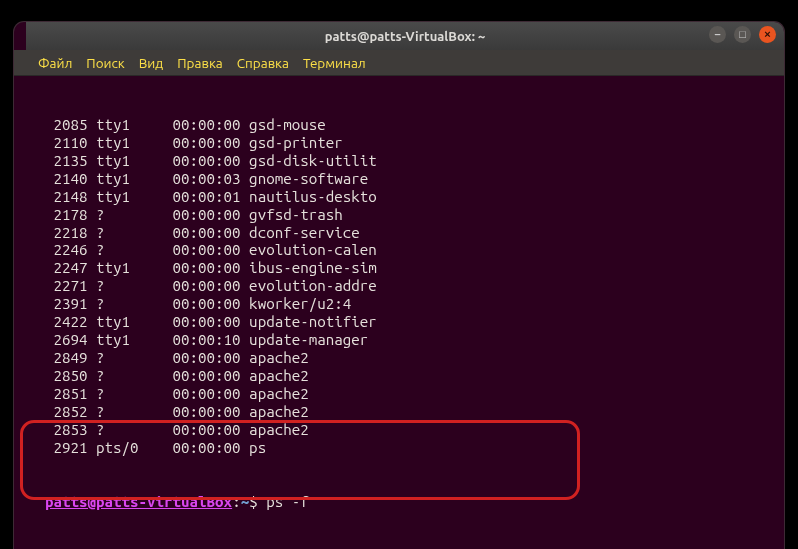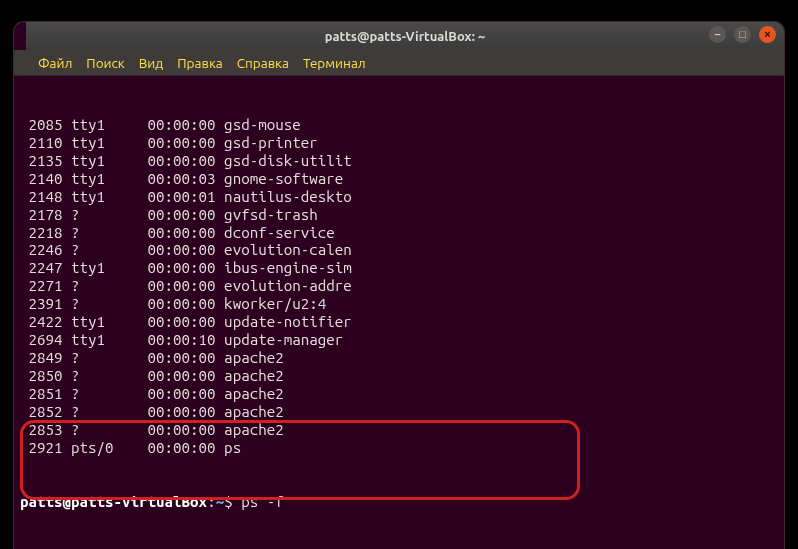--- a/index.html
+++ b/index.html
@@ -65,22 +65,22 @@
   .menubar span { cursor: pointer; }
   .terminal {
     background: #2c001e;
     color: #e6e1dc;
     padding: 4px 6px 6px 6px;
     line-height: 1.18;
     white-space: pre;
     font-family: "Ubuntu Mono", "DejaVu Sans Mono", Consolas, monospace;
     font-size: 15.2px;
   }
-  .row { white-space: pre; }
-  .prompt-user { color: #ffffff; font-weight: bold; }
+  .row { white-space: pre; margin-left: 25px; }
+  .prompt-user { color: #d946ef; font-weight: bold; text-decoration: underline; }
   .prompt-path { color: #729fcf; font-weight: bold; }
   .prompt-dollar { color: #e6e1dc; }
   .highlight-box {
     position: absolute;
     border: 3px solid #d02121;
     border-radius: 14px;
     pointer-events: none;
   }
 </style>
 </head>

